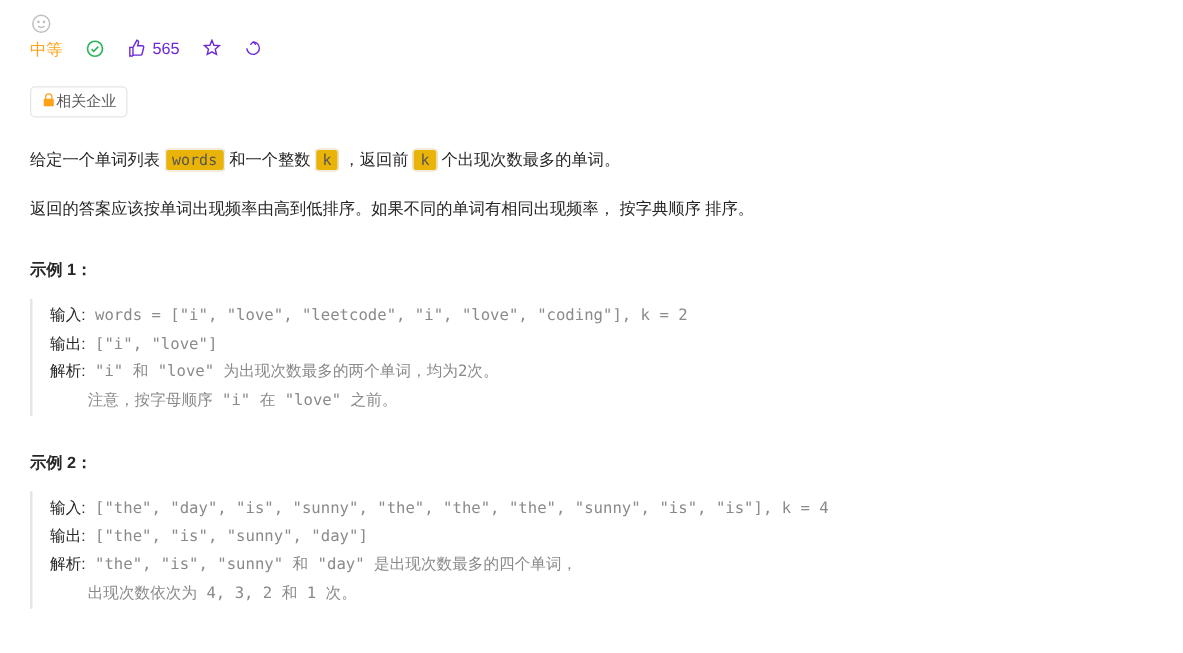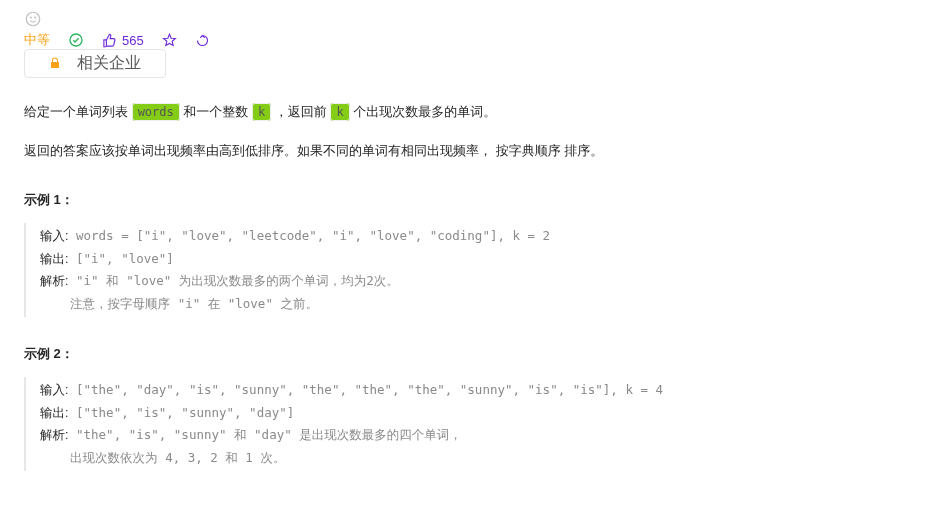--- a/index.html
+++ b/index.html
@@ -16,53 +16,54 @@
     justify-content: space-between;
   }
   .title {
     font-size: 16px;
     font-weight: 500;
     color: #262626;
     margin-bottom: 14px;
   }
   .meta-row {
     display: flex;
-    align-items: center;
+    align-items: flex-start;
     gap: 18px;
+    margin-bottom: 20px;
   }
   .difficulty {
     color: #ffa116;
     font-size: 13px;
   }
   .icon-btn {
     display: inline-flex;
     align-items: center;
     gap: 5px;
     color: #6d28d9;
     font-size: 13px;
     cursor: pointer;
   }
   .icon-btn svg { width: 15px; height: 15px; }
   .check-icon svg { stroke: #2db55d; width: 16px; height: 16px; }
   .tag-box {
     display: inline-flex;
     align-items: center;
-    gap: 16px;
+    gap: 0;
     border: 1px solid #e5e5e5;
     border-radius: 4px;
-    padding: 3px 24px;
-    font-size: 16px;
+    padding: 3px 8px;
+    font-size: 12px;
     color: #595959;
     margin-bottom: 22px;
     cursor: pointer;
   }
   .lock-icon { color: #ffa116; }
   .desc { font-size: 13px; line-height: 1.9; color: #262626; margin-bottom: 14px; }
   .inline-code {
-    background: #84cc16;
+    background: #eab308;
     border: 1px solid #ededed;
     border-radius: 3px;
     padding: 1px 5px;
     font-family: Menlo, Consolas, monospace;
     font-size: 12px;
     color: #555;
   }
   .bold { font-weight: 400; }
   .example-title {
     font-weight: 700;

